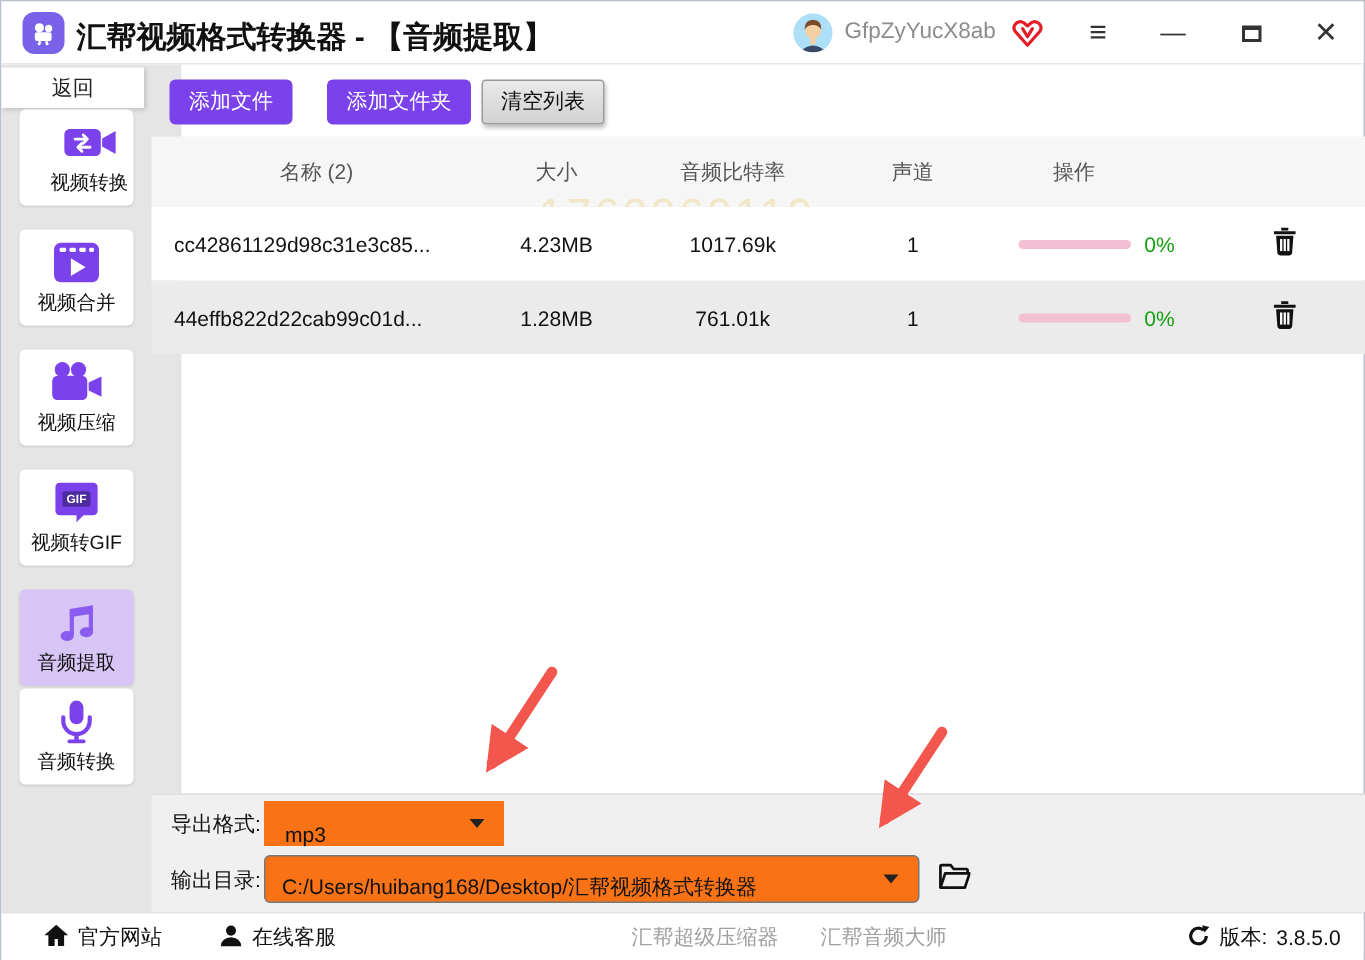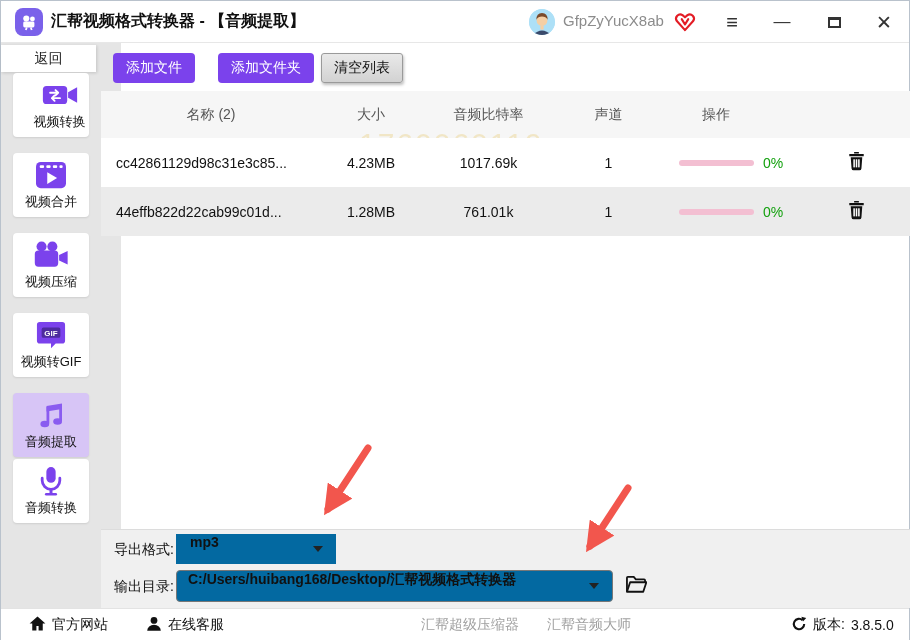--- a/index.html
+++ b/index.html
@@ -3,21 +3,21 @@
 <meta charset="utf-8">
 <style>
   * { margin:0; padding:0; box-sizing:border-box; }
   html,body { width:910px; height:640px; }
   body { font-family:"Liberation Sans","DejaVu Sans",sans-serif; background:#fff; position:relative; overflow:hidden; }
   .window { position:absolute; inset:0; width:910px; height:640px; background:#fff; border:1px solid #b9c2cc; }
 
   
   .titlebar { position:absolute; top:0; left:0; width:100%; height:42px; background:#fff; border-bottom:1px solid #e7e7e7; }
   .app-logo { position:absolute; left:14px; top:7px; width:28px; height:28px; border-radius:8px; background:#7a61ea; display:flex; align-items:center; justify-content:center; }
-  .win-title { position:absolute; left:50px; top:10px; font-size:16px; font-weight:bold; color:#111; }
+  .win-title { position:absolute; left:50px; top:10px; font-size:20px; font-weight:bold; color:#111; }
   .avatar { position:absolute; left:528px; top:8px; width:26px; height:26px; border-radius:50%; background:#ade0f7; overflow:hidden; }
   .username { position:absolute; left:562px; top:11px; font-size:15px; color:#8c8c8c; }
   .vip { position:absolute; left:672px; top:9px; }
   .winbtn { position:absolute; top:8px; width:30px; height:26px; display:flex; align-items:center; justify-content:center; font-size:17px; color:#333; }
   .menu-btn { left:716px; font-size:20px; }
   .min-btn { left:766px; }
   .max-btn { left:818px; }
   .max-glyph { width:13px; height:11px; border:2px solid #333; border-top-width:3px; }
   .close-btn { left:868px; font-size:19px; }
 
@@ -45,21 +45,21 @@
   .col-channels { width:105px; text-align:center; }
   .col-status { width:140px; display:flex; align-items:center; justify-content:center; gap:9px; }
   .col-action { width:110px; display:flex; align-items:center; justify-content:center; }
   .pbar { width:75px; height:6px; border-radius:3px; background:#f3bfd2; }
   .pct { color:#13a10e; font-size:14px; }
   .watermark { position:absolute; left:358px; top:126px; font-size:30px; color:rgba(235,210,140,.45); letter-spacing:2px; pointer-events:none; }
 
   
   .bottom { position:absolute; top:528px; left:100px; width:810px; height:79px; background:#f0f0f0; border-top:1px solid #dcdcdc; }
   .fld-label { position:absolute; font-size:14px; color:#111; }
-  .select-box { position:absolute; background:#0369a1; display:flex; align-items:flex-start; font-size:14px; color:#111;font-weight:bold; }
+  .select-box { position:absolute; background:#f97316; display:flex; align-items:flex-end; font-size:14px; color:#111; }
   .caret { width:0; height:0; border-left:5px solid transparent; border-right:5px solid transparent; border-top:6px solid #222; position:absolute; right:13px; top:50%; margin-top:-3px; }
   .fmt-select { left:75px; top:4px; width:160px; height:30px; padding-left:14px; }
   .dir-select { left:75px; top:40px; width:437px; height:32px; padding-left:11px; border:1px solid #777; border-radius:4px; white-space:nowrap; overflow:hidden; }
   .folder-btn { position:absolute; left:524px; top:45px; }
   .start-btn { position:absolute; left:610px; top:19px; width:140px; height:38px; background:#f9423a; border:none; border-radius:4px; color:#fff; font-size:18px; letter-spacing:3px; display:flex; align-items:center; justify-content:center; }
 
   
   .statusbar { position:absolute; top:607px; left:0; width:100%; height:33px; background:#fff; border-top:1px solid #e3e3e3; font-size:14px; color:#111; }
   .sb-item { position:absolute; top:0; height:32px; display:flex; align-items:center; gap:6px; }
   .sb-gray { color:#a0a0a0; }

